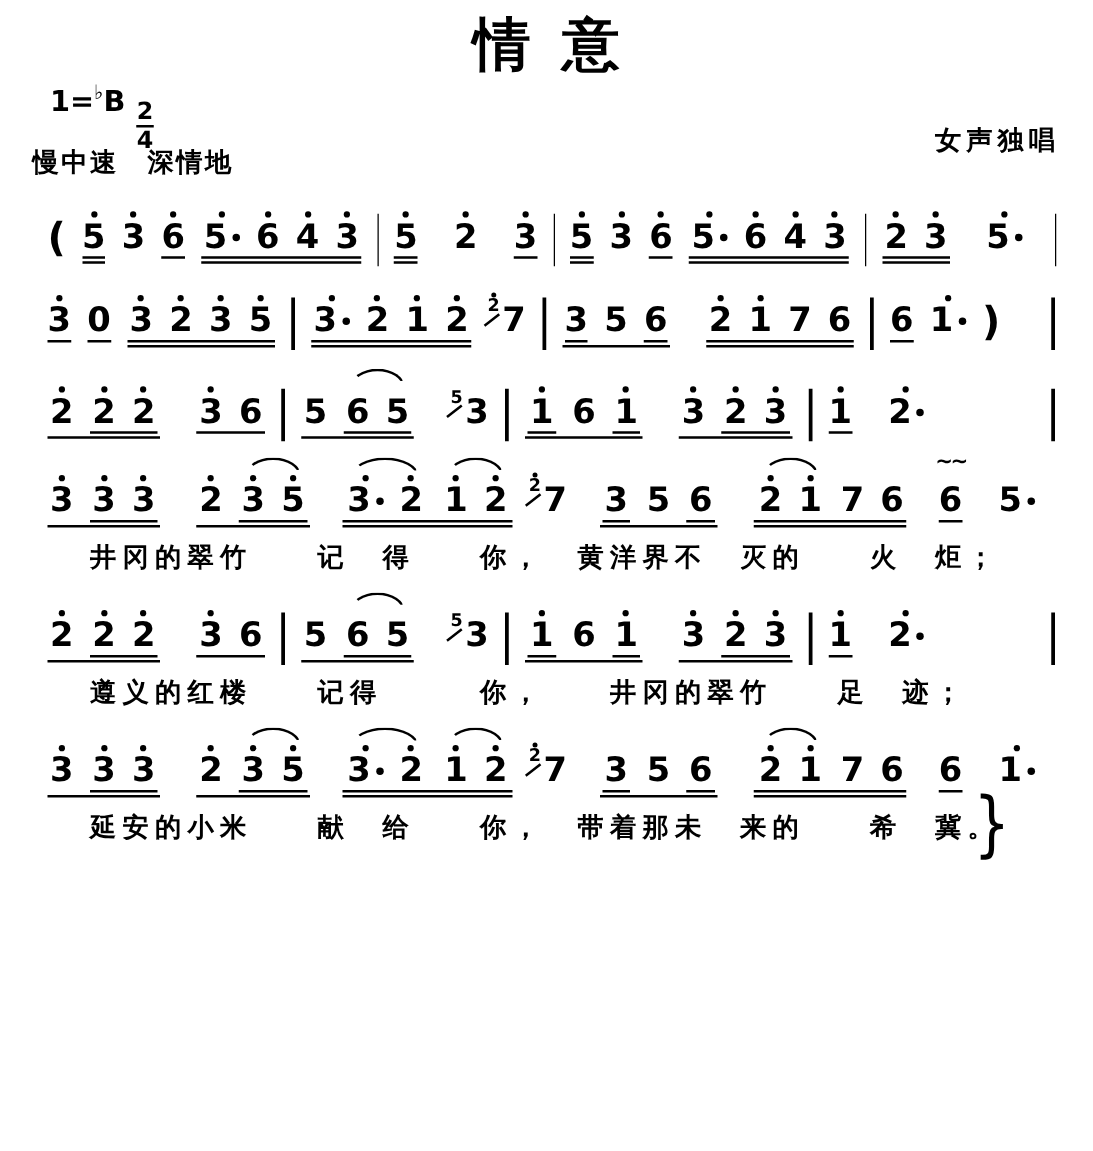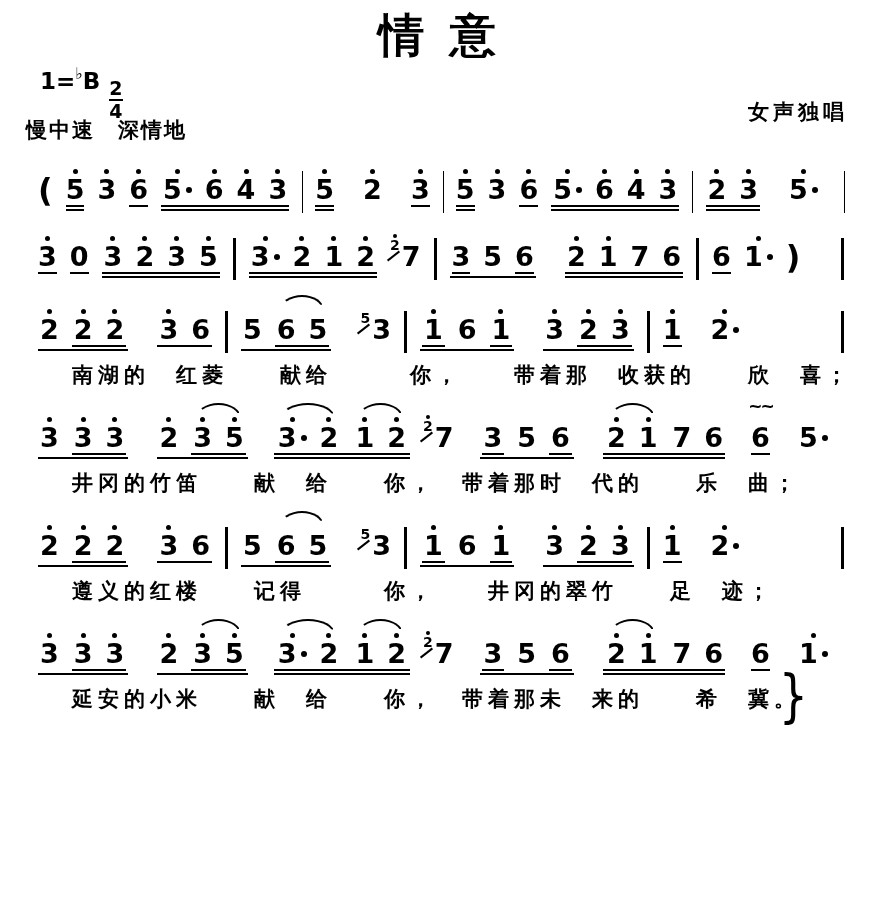--- a/index.html
+++ b/index.html
@@ -550,21 +550,20 @@
           <span class="note" style="margin-left: 16px;">
             <span class="od on"></span>
             <span class="nr">
               <span class="num">2</span>
               <span class="aug"></span>
             </span>
           </span>
           <span class="grow"></span>
           <span class="bar"></span>
         </span>
-        <div class="lyric">南湖的　红菱　　献给　　　你，　　带着那　收获的　　欣　喜；</div>
       </div>
       <div class="system mbv">
         <span class="nrow" style="display: flex;">
           <span class="beam">
             <span class="grp">
               <span class="note">
                 <span class="od on"></span>
                 <span class="nr">
                   <span class="num">3</span>
                 </span>
@@ -736,21 +735,21 @@
           <span class="note" style="margin-left: 16px;">
             <span class="od"></span>
             <span class="nr">
               <span class="num">5</span>
               <span class="aug"></span>
             </span>
           </span>
           <span class="grow"></span>
           <span class="bar"></span>
         </span>
-        <div class="lyric">井冈的竹笛　　献　给　　你，　带着那时　代的　　乐　曲；</div>
+        <div class="lyric">井冈的翠竹　　记　得　　你，　黄洋界不　灭的　　火　炬；</div>
       </div>
       <div class="system mbv">
         <span class="nrow" style="display: flex;">
           <span class="beam">
             <span class="grp">
               <span class="note">
                 <span class="od on"></span>
                 <span class="nr">
                   <span class="num">2</span>
                 </span>

